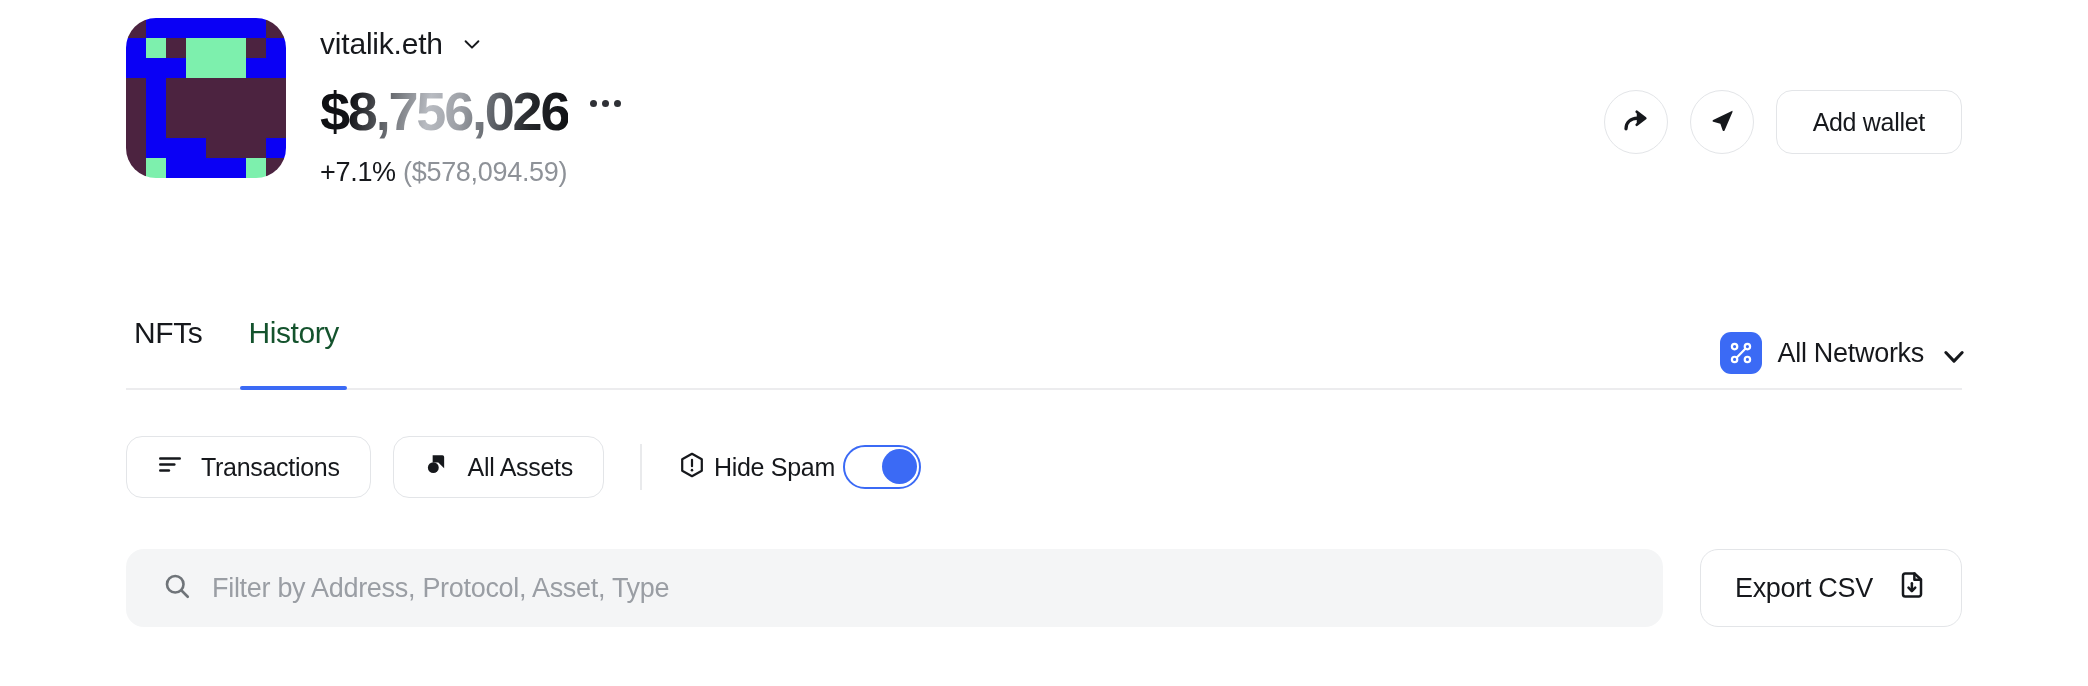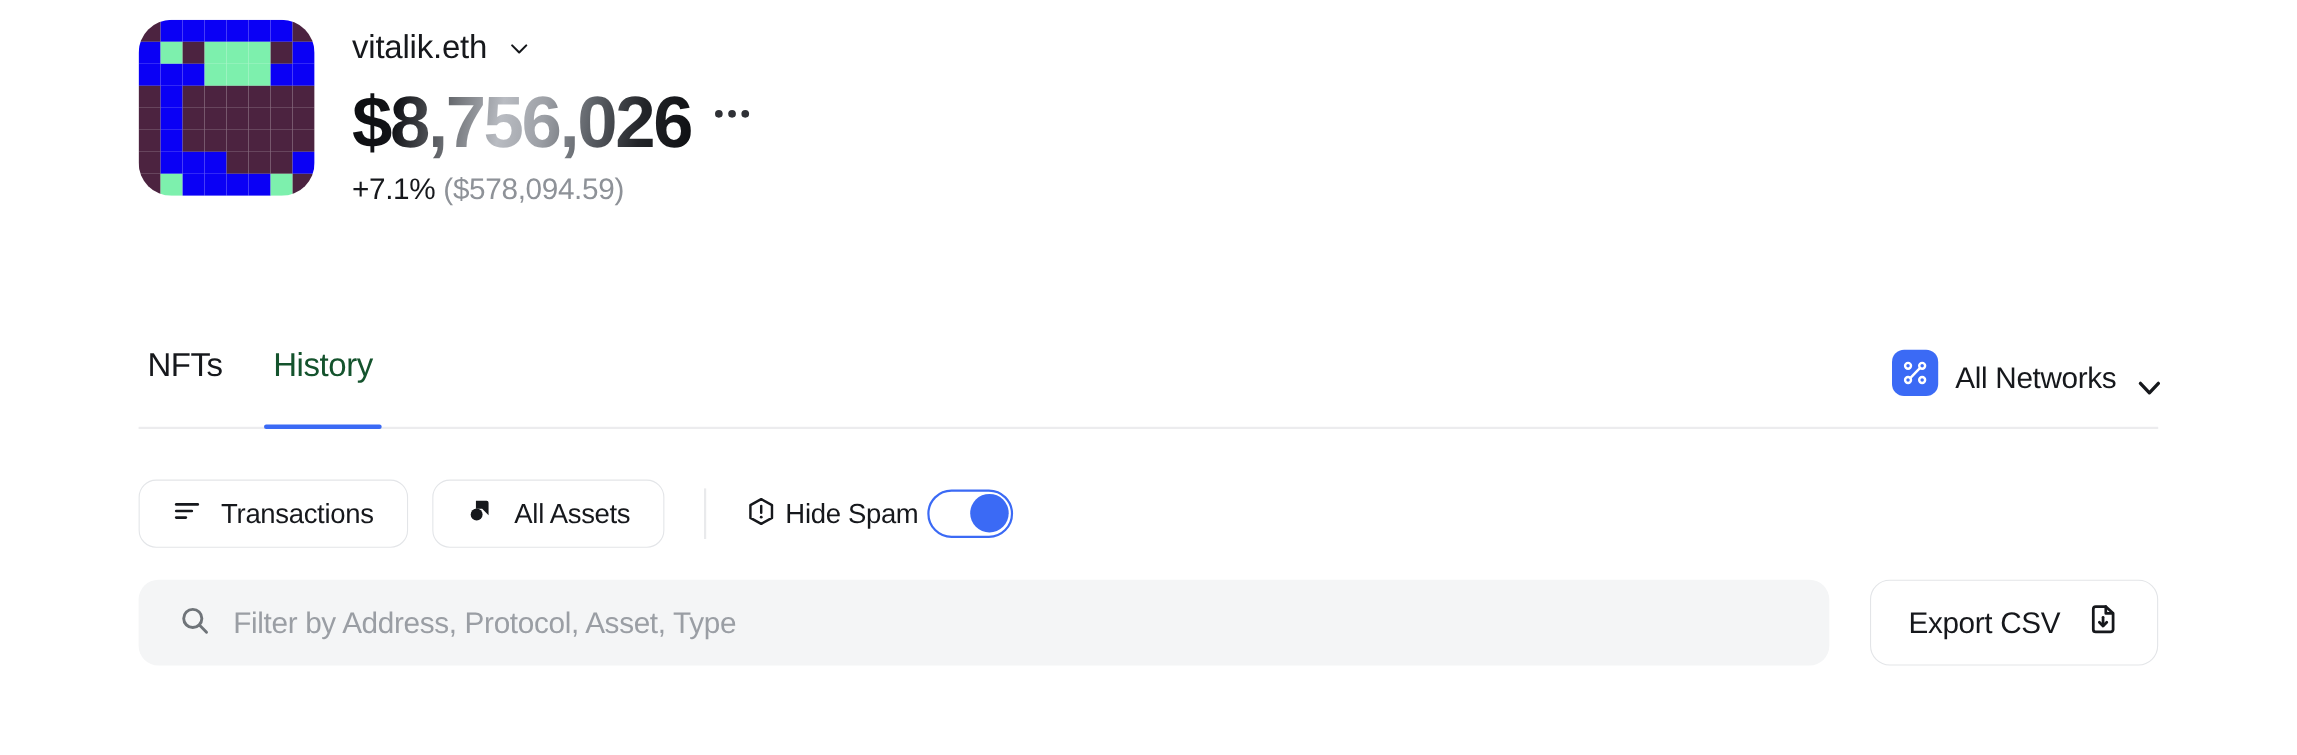--- a/index.html
+++ b/index.html
@@ -76,21 +76,21 @@
   }
 
   .balance-row {
     display: flex;
     align-items: center;
     gap: 22px;
     margin-top: 10px;
     height: 74px;
   }
   .balance {
-    font-size: 66px;
+    font-size: 54px;
     font-weight: 700;
     letter-spacing: -2.2px;
     line-height: 74px;
     background-image: linear-gradient(100deg,
         #0d0e11 0%,
         #121317 14%,
         #6f7277 30%,
         #b9bcc2 44%,
         #9da0a6 56%,
         #5c6066 70%,
@@ -199,23 +199,23 @@
     position: absolute;
     left: 0; right: 0; bottom: 0;
     height: 4px;
     background: #3b6af5;
     border-radius: 2px;
   }
 
   .networks {
     position: absolute;
     right: 0;
-    top: 4px;
-    display: flex;
-    align-items: flex-end;
+    top: 18px;
+    display: flex;
+    align-items: center;
     gap: 16px;
   }
   .net-badge {
     width: 42px; height: 42px;
     border-radius: 11px;
     background: #3b6af5;
     display: flex; align-items: center; justify-content: center;
     flex: 0 0 auto;
   }
   .net-label {
@@ -289,21 +289,21 @@
     height: 35px;
     border-radius: 50%;
     background: #3b6af5;
   }
 
   
   .search-row {
     position: absolute;
     left: 126px;
     right: 126px;
-    top: 526px;
+    top: 548px;
     height: 80px;
     display: flex;
     align-items: center;
     justify-content: space-between;
     gap: 30px;
   }
   .search-box {
     flex: 0 0 1537px;
     height: 78px;
     border-radius: 18px;
@@ -440,20 +440,38 @@
         </div>
 
         <div class="change-row">
           <span class="change-pct">+7.1%</span>
           <span class="change-amt">($578,094.59)</span>
         </div>
 
       </div>
     </div>
 
+    <div class="header-actions">
+      <div class="icon-circle">
+        <span>
+          <svg viewBox="0 0 24 24" width="30" height="30" fill="none" stroke="#16181c" stroke-width="2.6" stroke-linecap="round" stroke-linejoin="round">
+            <path d="M4 19c0-5.2 3.6-8.2 9.4-8.5"></path>
+              <polyline points="12.6,5.4 19.4,10.6 12.6,15.8" fill="#16181c" stroke="#16181c" stroke-width="2.2"></polyline>
+          </svg>
+        </span>
+      </div>
+      <div class="icon-circle">
+        <span>
+          <svg viewBox="0 0 24 24" width="28" height="28">
+              <path d="M20.5 4.2 4.4 11.9c-.7.3-.6 1.3.1 1.5l6.1 1.9 2 5.6c.3.8 1.3.8 1.6.1L21 5.2c.2-.7-.3-1.3-.5-1z" fill="#16181c"></path>
+            </svg>
+        </span>
+      </div>
+      <div class="add-wallet">Add wallet</div>
+    </div>
   </div>
 
   <div class="tabs-bar">
     <div class="tabs-underline"></div>
     <div class="tabs">
       <div class="tab">NFTs</div>
       <div class="tab active">History</div>
     </div>
 
     <div class="networks">

